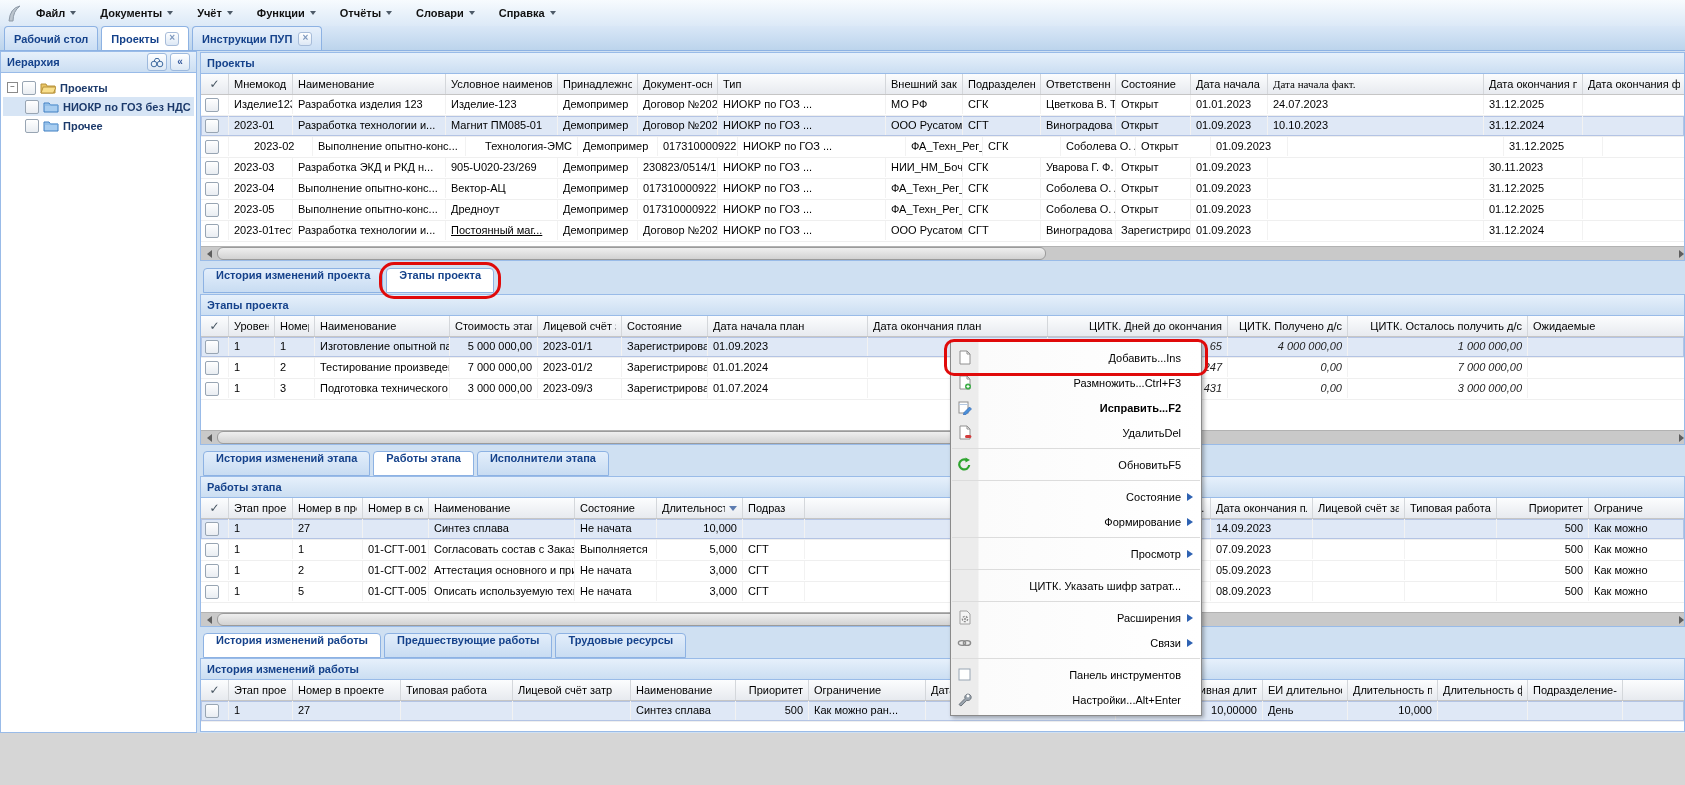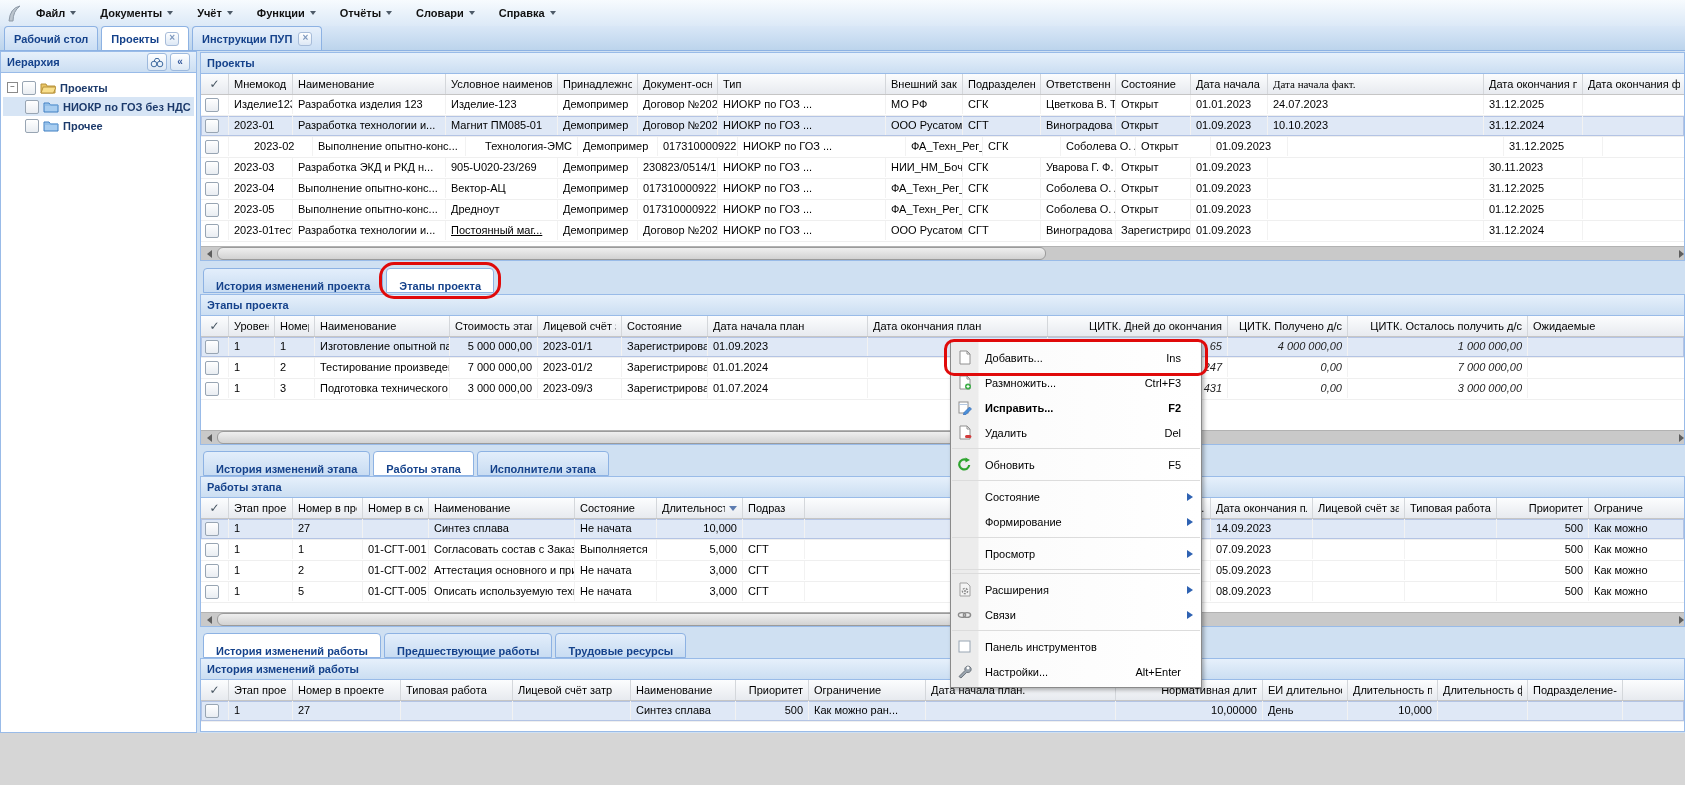--- a/index.html
+++ b/index.html
@@ -46,21 +46,21 @@
     background:linear-gradient(#fff,#e9edf2);display:inline-block;flex:none;}
   .tlabel{white-space:nowrap;}
 
   
   #content{position:absolute;left:197px;top:51px;width:1488px;height:682px;background:#cfe0f2;}
   #bottom-strip{position:absolute;left:0;top:733px;width:1685px;height:52px;background:#d6d6d6;}
   section.panel{position:absolute;left:3px;width:1485px;background:#fff;border:1px solid #99bbe8;
     box-sizing:border-box;overflow:hidden;}
   #s1{top:1px;height:209px;} #s2{top:243px;height:151px;} #s3{top:425px;height:151px;} #s4{top:607px;height:74px;}
   .subtabs{position:absolute;left:3px;width:1485px;height:27px;display:flex;align-items:flex-end;padding-left:3px;box-sizing:border-box;}
-  .stab{height:25px;display:flex;align-items:flex-end;padding:0 12px;margin-right:3px;
+  .stab{height:25px;display:flex;align-items:flex-start;padding:0 12px;margin-right:3px;
     border:1px solid #8db2e3;border-radius:4px 4px 0 0;background:linear-gradient(#e3eefb,#c8dcf2);
     color:#15428b;font-weight:bold;box-sizing:border-box;}
   .stab.active{background:#fff;}
   #stage-tabs{top:215px;} #work-tabs{top:398px;} #history-tabs{top:580px;}
 
   
   .grid-hdr{display:flex;height:20px;background:linear-gradient(#fcfdfe,#e7eaef);
     border-bottom:1px solid #c5c5c5;overflow:hidden;}
   .hcell{height:20px;line-height:19px;border-right:1px solid #d4d7db;padding:0 5px;box-sizing:border-box;
     white-space:nowrap;overflow:hidden;flex:none;display:flex;align-items:center;}
@@ -82,21 +82,21 @@
   .sarrow{width:16px;height:13px;display:flex;align-items:center;justify-content:center;}
   .sarrow span{width:0;height:0;border-top:4px solid transparent;border-bottom:4px solid transparent;}
   .sarrow.left span{border-right:5px solid #5e5e5e;}
   .sarrow.right span{border-left:5px solid #5e5e5e;margin-left:auto;}
   .sthumb{height:11px;border:1px solid #9b9b9b;border-radius:6px;background:linear-gradient(#efefef,#d2d2d2);}
   .strack{flex:1;display:flex;}
 
   
   #context-menu{position:absolute;left:950px;top:341px;width:252px;z-index:50;
     background:linear-gradient(to right,#ececec 0,#ececec 27px,#fbfbfb 28px,#fff 100%);
-    border:1px solid #8a8a8a;box-shadow:2px 2px 4px rgba(0,0,0,.3);padding:3px 0;box-sizing:border-box;}
+    border:1px solid #8a8a8a;box-shadow:2px 2px 4px rgba(0,0,0,.3);padding:3px 0;box-sizing:border-box;text-align:right;}
   .mitem{height:25px;display:flex;align-items:center;}
   .micon{width:27px;flex:none;display:flex;align-items:center;justify-content:center;}
   .mlabel{flex:1;padding-left:7px;white-space:nowrap;overflow:hidden;}
   .mlabel.b{font-weight:bold;}
   .mshort{padding-right:6px;white-space:nowrap;}
   .marr{width:14px;flex:none;display:flex;align-items:center;}
   .marr span{width:0;height:0;border-top:4px solid transparent;border-bottom:4px solid transparent;
     border-left:6px solid #2e62b2;}
   .msep{height:1px;background:#dcdcdc;margin:3px 1px;}
 
@@ -857,20 +857,26 @@
       <div class="msep"></div>
       <div class="mitem">
         <div class="micon"></div>
         <span class="mlabel">Просмотр</span>
         <span class="mshort"></span>
         <div class="marr">
           <span></span>
         </div>
       </div>
       <div class="msep"></div>
+      <div class="mitem">
+        <div class="micon"></div>
+        <span class="mlabel">ЦИТК. Указать шифр затрат...</span>
+        <span class="mshort"></span>
+        <div class="marr"></div>
+      </div>
       <div class="msep"></div>
       <div class="mitem">
         <div class="micon">
           <svg width="14" height="15" viewBox="0 0 14 15">
             <path d="M2 1h7l3 3v10H2Z" fill="#f4f4f4" stroke="#a0a0a0"></path>
             <circle cx="7" cy="9" r="2.6" fill="none" stroke="#8a8a8a" stroke-width="1.4" stroke-dasharray="2 1.2"></circle>
             <circle cx="7" cy="9" r="1" fill="#8a8a8a"></circle>
           </svg>
         </div>
         <span class="mlabel">Расширения</span>

